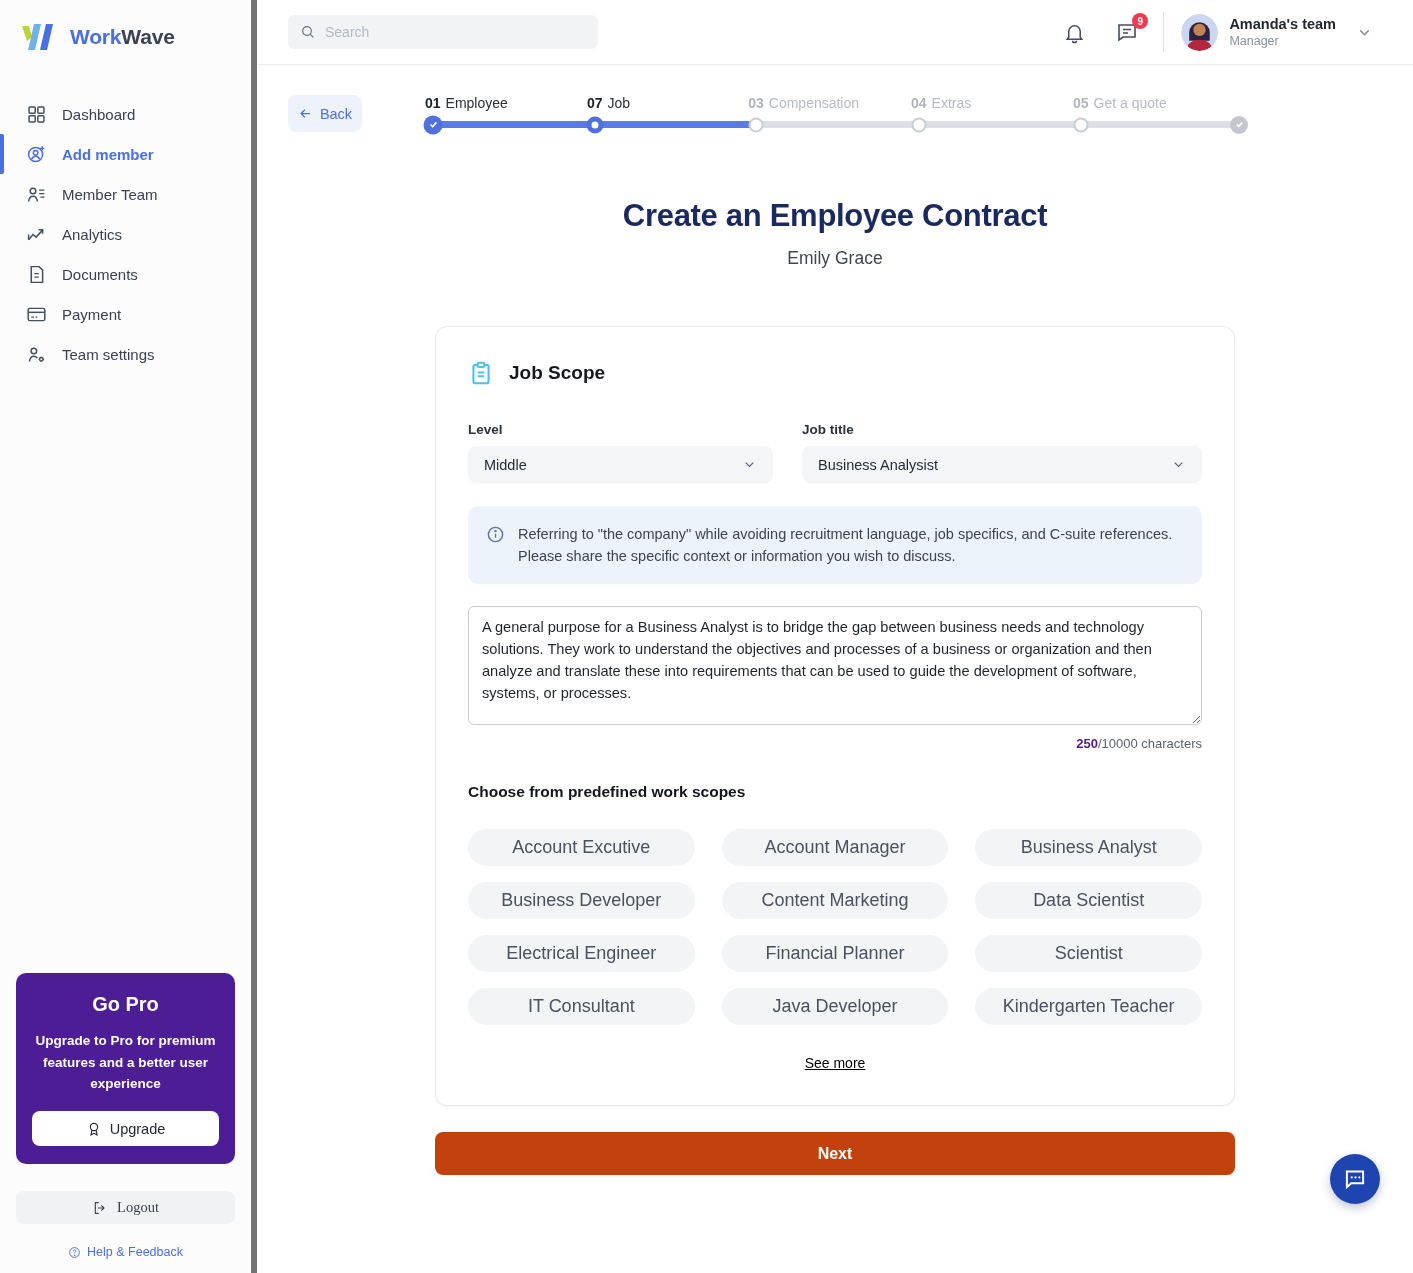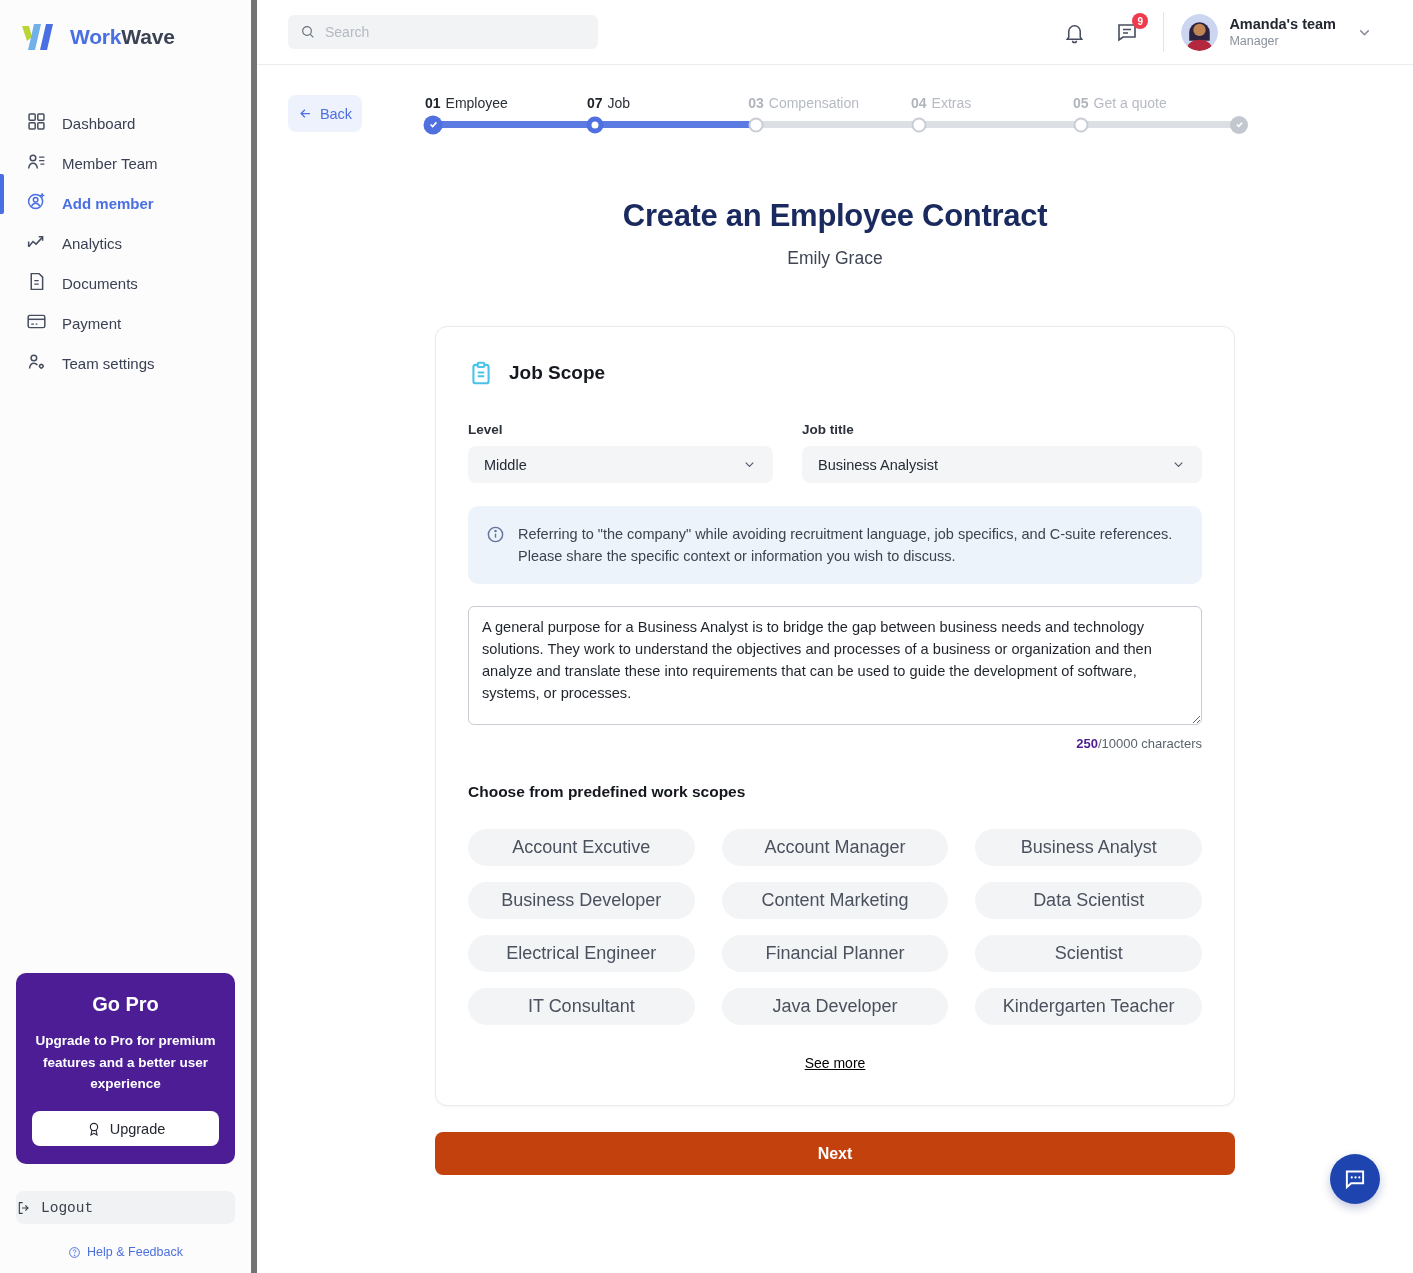--- a/index.html
+++ b/index.html
@@ -15,43 +15,43 @@
     width:257px; min-width:257px; background:#fcfcfd;
     border-right:6px solid #737373;
     display:flex; flex-direction:column; height:100%;
   }
   .logo-row { display:flex; align-items:center; gap:12px; padding:20px 0 0 20px; }
   .logo-text { font-size:21px; font-weight:800; letter-spacing:-.2px; }
   .logo-text .lt-blue { color:#4a6fe2; }
   .logo-text .lt-dark { color:#3b4254; }
   .nav { margin-top:42px; display:flex; flex-direction:column; gap:4px; }
   .nav-item {
-    position:relative; display:flex; align-items:flex-end; gap:15px;
+    position:relative; display:flex; align-items:center; gap:15px;
     height:36px; padding-left:26px; font-size:15px; color:#3a4152; cursor:pointer;
   }
   .nav-item svg { stroke:#454d5e; }
   .nav-item.active { color:#4a6fe2; font-weight:700; }
   .nav-item.active svg { stroke:#4a6fe2; }
   .active-bar { position:absolute; left:0; top:-2px; width:4px; height:40px; background:#4a6fe2; border-radius:0 2px 2px 0; }
   .sidebar-bottom { margin-top:auto; padding:0 16px 14px; }
   .gopro {
     background:#4c1d95; border-radius:10px; color:#fff; text-align:center;
     padding:20px 16px 18px;
   }
   .gopro-title { font-size:20px; font-weight:800; }
   .gopro-desc { margin-top:14px; font-size:13.5px; line-height:1.6; font-weight:600; }
   .upgrade-btn {
     margin-top:16px; width:100%; height:35px; background:#fff; border:none; border-radius:8px;
     font-family:inherit; font-size:14.5px; color:#23272f; font-weight:500; cursor:pointer;
     display:flex; align-items:center; justify-content:center; gap:8px;
   }
   .logout-btn {
     margin-top:27px; width:100%; height:33px; background:#f1f2f4; border:none; border-radius:8px;
-    font-family:Liberation Mono, monospace; font-size:14.5px; color:#3a414d; cursor:pointer;
-    display:flex; align-items:center; gap:9px;
+    font-family:Liberation Serif, serif; font-size:14.5px; color:#3a414d; cursor:pointer;
+    display:flex; align-items:center; justify-content:center; gap:9px;
   }
   .help-link {
     margin-top:21px; display:flex; align-items:center; justify-content:center; gap:6px;
     font-size:12.5px; color:#4c6fe0; cursor:pointer;
   }
 
   
   .main { flex:1; position:relative; display:flex; flex-direction:column; }
   .topbar {
     height:65px; min-height:65px; border-bottom:1px solid #ececf0;
@@ -177,37 +177,37 @@
     <nav class="nav">
       <div class="nav-item">
         <svg width="21" height="21" viewBox="0 0 24 24" fill="none" stroke-width="1.7">
           <rect x="3.5" y="3.5" width="7" height="7" rx="1"></rect>
             <rect x="13.5" y="3.5" width="7" height="7" rx="1"></rect>
           <rect x="3.5" y="13.5" width="7" height="7" rx="1"></rect>
             <rect x="13.5" y="13.5" width="7" height="7" rx="1"></rect>
         </svg>
         <span>Dashboard</span>
       </div>
-      <div class="nav-item">
-        <svg width="21" height="21" viewBox="0 0 24 24" fill="none" stroke-width="1.7">
-          <circle cx="8" cy="8" r="3.2"></circle>
-            <path d="M3 20c.5-4 2.5-6 5-6s4.5 2 5 6"></path>
-          <path d="M15 7h6M15 11h6M16.5 15h4.5"></path>
-        </svg>
-        <span>Member Team</span>
-      </div>
       <div class="nav-item active">
         <span class="active-bar"></span>
         <svg width="21" height="21" viewBox="0 0 24 24" fill="none" stroke-width="1.7">
           <circle cx="11" cy="12" r="8"></circle>
             <circle cx="11" cy="10" r="2.6"></circle>
           <path d="M6.5 17.5c.7-2.5 2.5-3.5 4.5-3.5s3.8 1 4.5 3.5"></path>
           <path d="M18.5 2.5v5M16 5h5"></path>
         </svg>
         <span>Add member</span>
+      </div>
+      <div class="nav-item">
+        <svg width="21" height="21" viewBox="0 0 24 24" fill="none" stroke-width="1.7">
+          <circle cx="8" cy="8" r="3.2"></circle>
+            <path d="M3 20c.5-4 2.5-6 5-6s4.5 2 5 6"></path>
+          <path d="M15 7h6M15 11h6M16.5 15h4.5"></path>
+        </svg>
+        <span>Member Team</span>
       </div>
       <div class="nav-item">
         <svg width="21" height="21" viewBox="0 0 24 24" fill="none" stroke-width="1.7">
           <path d="M3 18l5-6 3.5 3L19 7"></path>
             <path d="M14.5 6.5H19V11"></path>
             <path d="M3 12v6"></path>
         </svg>
         <span>Analytics</span>
       </div>
       <div class="nav-item">

